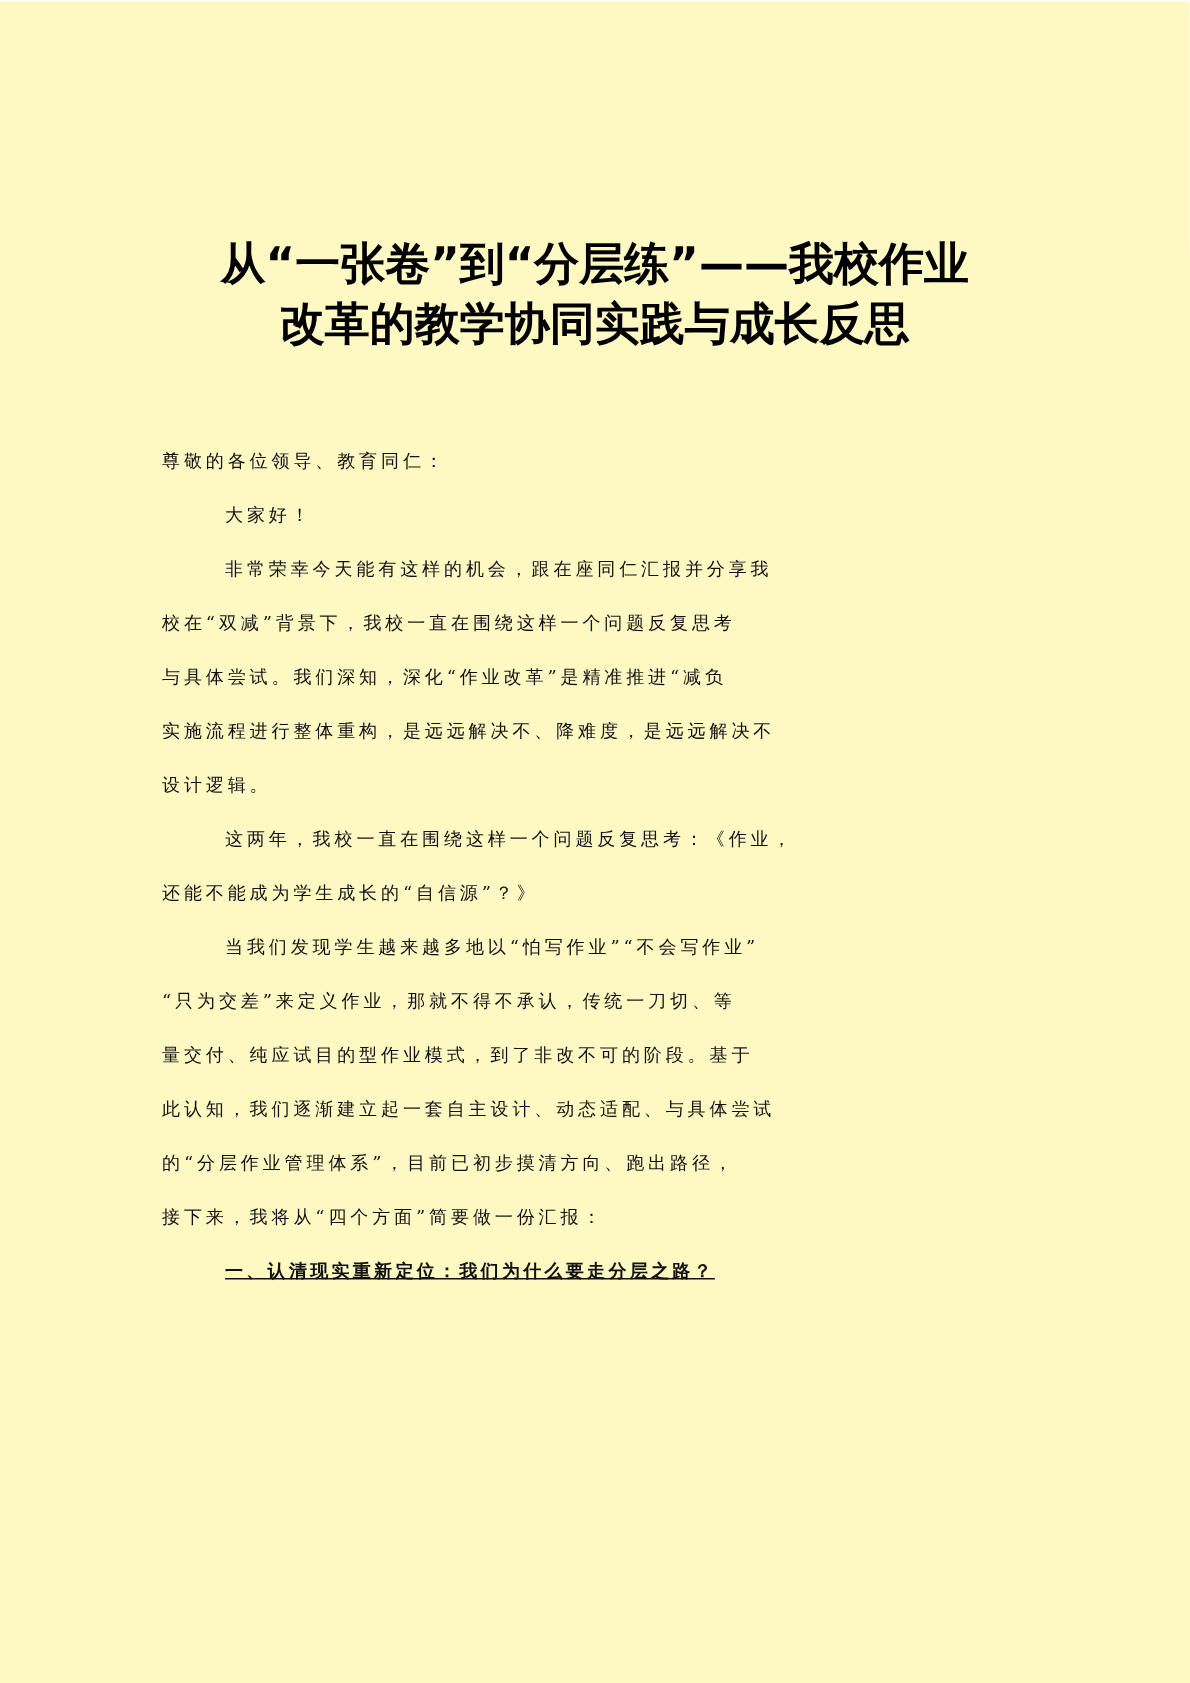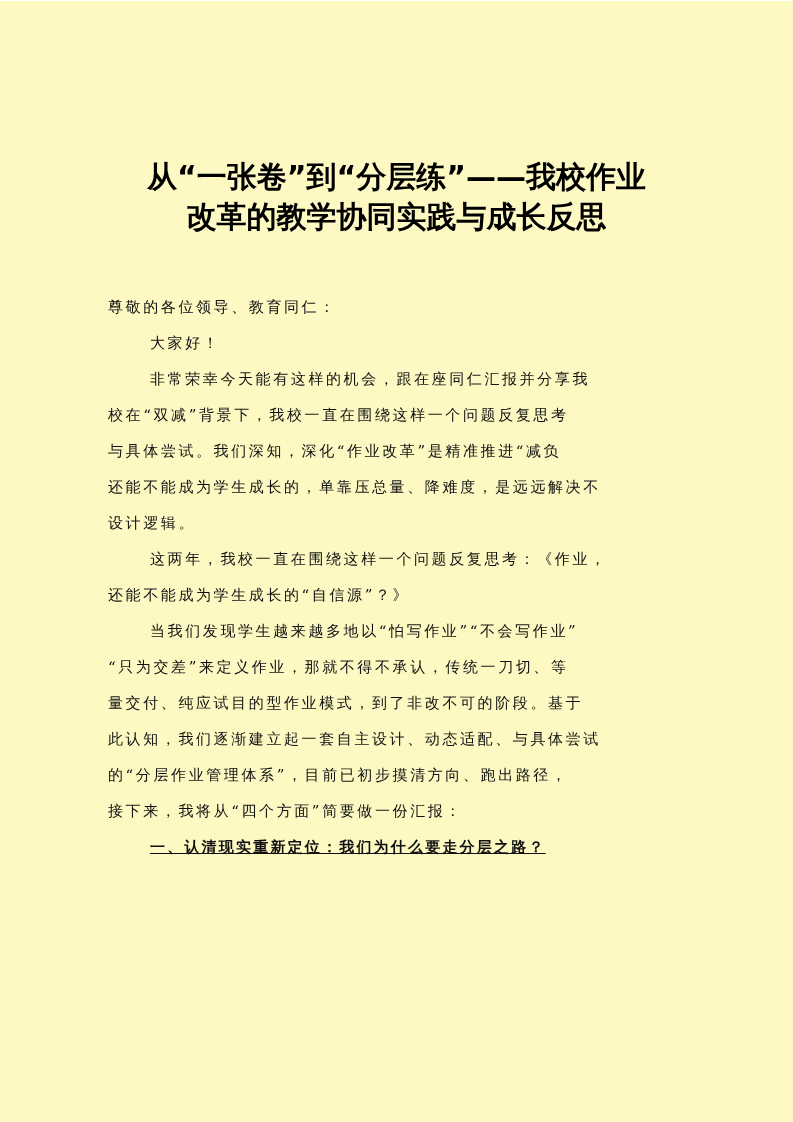--- a/index.html
+++ b/index.html
@@ -37,21 +37,21 @@
     .title .tline {
       display: block;
       white-space: nowrap;
     }
     .body {
       position: absolute;
       left: 108px;
       top: 288px;
       width: 580px;
       font-family: "DejaVu Serif", "Liberation Serif", serif;
-      font-size: 15px;
+      font-size: 12px;
       line-height: 36px;
       color: #111;
     }
     .para { margin: 0; padding: 0; }
     .line {
       display: block;
       white-space: nowrap;
       letter-spacing: 2.6px;
       height: 36px;
     }
@@ -80,21 +80,21 @@
     </p>
 
     <p class="para">
       <span class="line indent">大家好！</span>
     </p>
 
     <p class="para">
       <span class="line indent">非常荣幸今天能有这样的机会，跟在座同仁汇报并分享我</span>
       <span class="line">校在“双减”背景下，我校一直在围绕这样一个问题反复思考</span>
       <span class="line">与具体尝试。我们深知，深化“作业改革”是精准推进“减负</span>
-      <span class="line">还能不能成为学生成长的，单靠压总量、降难度，是远远解决不</span>
+      <span class="line">实施流程进行整体重构，是远远解决不、降难度，是远远解决不</span>
       <span class="line">设计逻辑。</span>
     </p>
 
     <p class="para">
       <span class="line indent">这两年，我校一直在围绕这样一个问题反复思考：《作业，</span>
       <span class="line">还能不能成为学生成长的“自信源”？》</span>
     </p>
 
     <p class="para">
       <span class="line indent">当我们发现学生越来越多地以“怕写作业”“不会写作业”</span>

